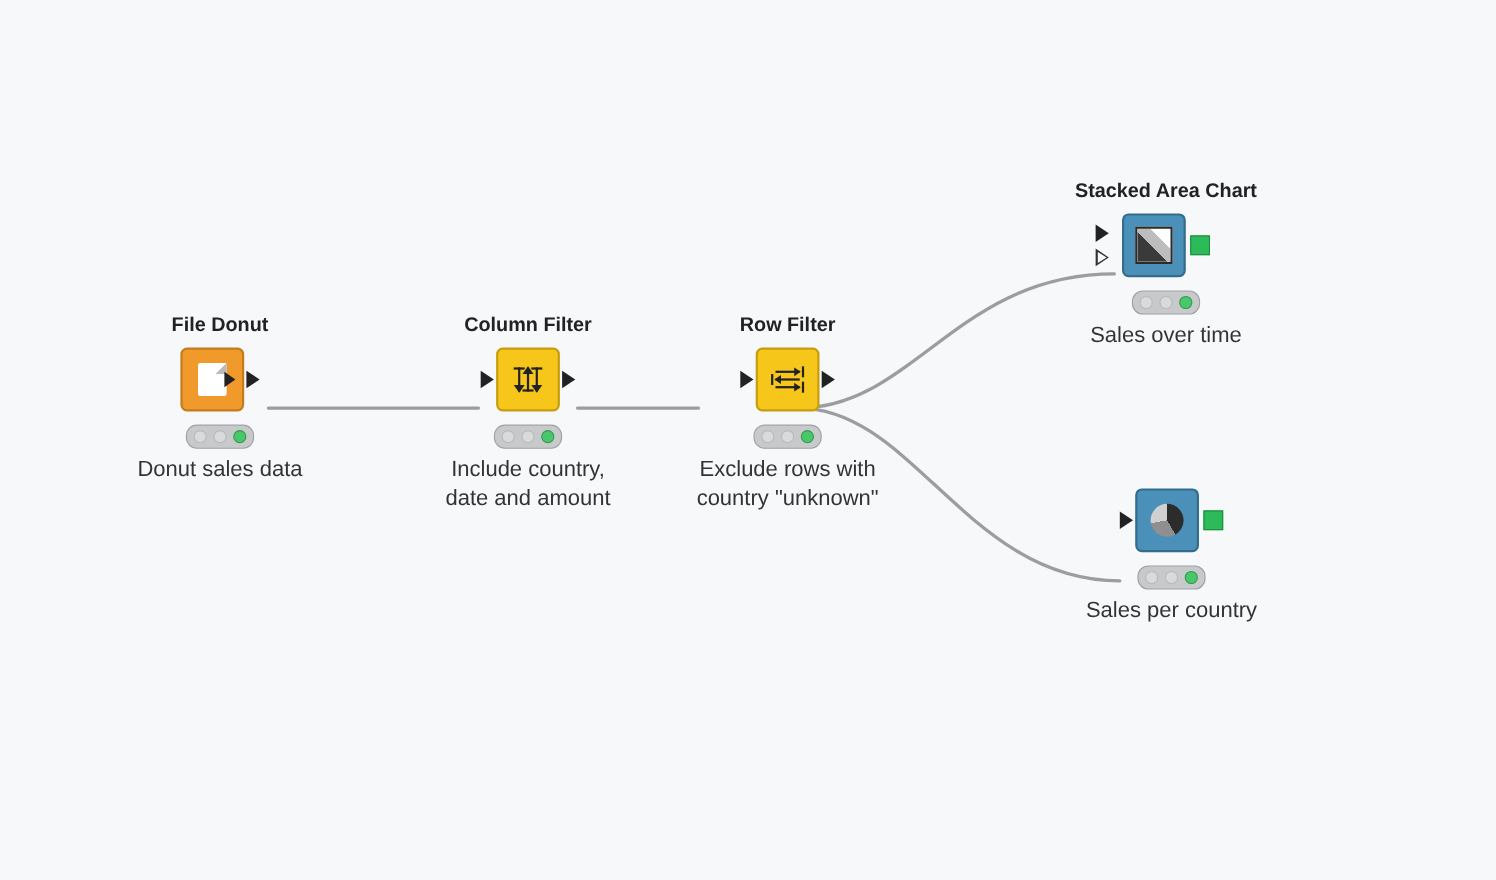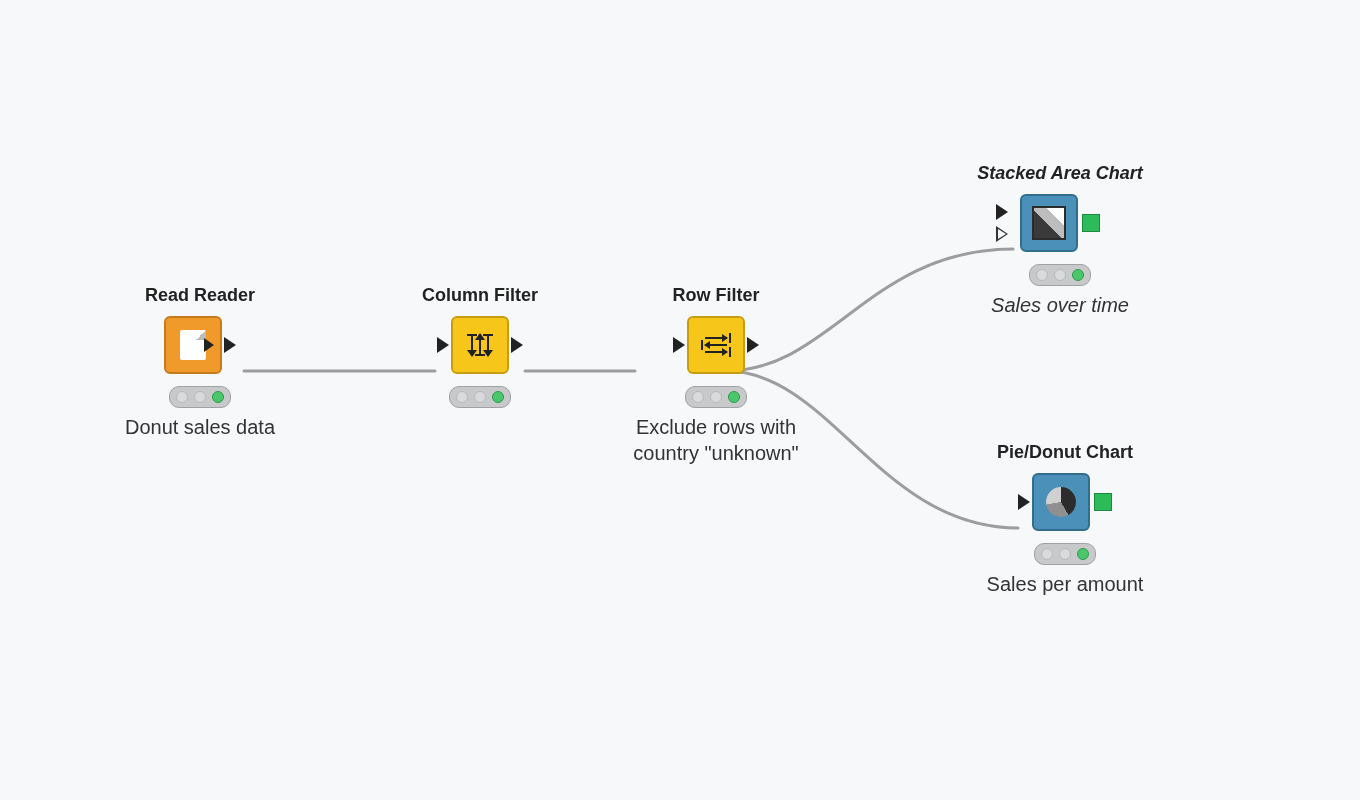--- a/index.html
+++ b/index.html
@@ -19,21 +19,21 @@
   .port-in.hollow::after{content:"";position:absolute;left:-10px;top:-5px;width:0;height:0;border-top:5px solid transparent;border-bottom:5px solid transparent;border-left:8px solid #f6f8fa;}
   .green-port{width:16px;height:16px;background:#2dbb5a;margin-left:4px;border:1px solid #1e8a40;}
   .status{margin:10px auto 6px;width:60px;height:20px;border-radius:10px;background:#c7c9cb;border:1px solid #9fa2a5;display:flex;align-items:center;justify-content:space-evenly;}
   .light{width:12px;height:12px;border-radius:50%;background:#d8dadc;border:1px solid #b7b9bb;box-sizing:border-box;}
   .light.green{background:#4ac76a;border-color:#2f9b4d;}
   .desc{font-size:20px;color:#333;line-height:1.3;max-width:180px;margin:0 auto;}
   
   #n-file{left:110px;top:285px;}
   #n-col{left:390px;top:285px;}
   #n-row{left:626px;top:285px;}
-  #n-area{left:950px;top:163px;width:220px;font-style:italic;}
+  #n-area{left:950px;top:163px;width:220px;}
   #n-pie{left:960px;top:442px;width:210px;}
   
   .multi-in{position:absolute;display:flex;flex-direction:column;gap:6px;left:-20px;top:50%;transform:translateY(-50%);}
   
   .icon-file{width:26px;height:30px;background:#fff;border-radius:2px;position:relative;}
   .icon-file::after{content:"";position:absolute;right:-8px;top:8px;width:0;height:0;border-top:7px solid transparent;border-bottom:7px solid transparent;border-left:10px solid #222;}
   .icon-file::before{content:"";position:absolute;right:0;top:0;width:10px;height:10px;background:linear-gradient(135deg,#fff 50%,#bbb 50%);}
   .icon-col{display:flex;gap:6px;}
   .icon-col .arr{width:2px;height:22px;background:#222;position:relative;}
   .icon-col .arr.up::before,.icon-col .arr.down::before{content:"";position:absolute;left:-4px;width:0;height:0;border-left:5px solid transparent;border-right:5px solid transparent;}
@@ -61,21 +61,21 @@
 <svg class="connections">
   <g stroke="#9b9da0" stroke-width="3" fill="none" stroke-linecap="round">
     <line x1="244" y1="371" x2="435" y2="371"></line>
     <line x1="525" y1="371" x2="635" y2="371"></line>
     <path d="M 726 371 C 830 371, 870 249, 1013 249"></path>
     <path d="M 726 371 C 830 371, 880 528, 1018 528"></path>
   </g>
 </svg>
 
 <div class="node" id="n-file">
-  <div class="title">Read Reader</div>
+  <div class="title">File Donut</div>
   <div class="row">
     <div class="box orange">
       <div class="icon-file"></div>
     </div>
     <div class="port-out"></div>
   </div>
   <div class="status">
     <div class="light"></div>
     <div class="light"></div>
     <div class="light green"></div>
@@ -100,20 +100,21 @@
             </div>
       </div>
     </div>
     <div class="port-out"></div>
   </div>
   <div class="status">
     <div class="light"></div>
     <div class="light"></div>
     <div class="light green"></div>
   </div>
+  <div class="desc">Include country, date and amount</div>
 </div>
 
 <div class="node" id="n-row">
   <div class="title">Row Filter</div>
   <div class="row">
     <div class="port-in"></div>
     <div class="box yellow">
       <div class="icon-row">
         <div class="ln r">
               <span class="stop"></span>
@@ -150,29 +151,28 @@
   </div>
   <div class="status">
     <div class="light"></div>
     <div class="light"></div>
     <div class="light green"></div>
   </div>
   <div class="desc">Sales over time</div>
 </div>
 
 <div class="node" id="n-pie">
-  <div class="title">Pie/Donut Chart</div>
   <div class="row">
     <div class="port-in"></div>
     <div class="box blue">
       <div class="icon-pie"></div>
     </div>
     <div class="green-port"></div>
   </div>
   <div class="status">
     <div class="light"></div>
     <div class="light"></div>
     <div class="light green"></div>
   </div>
-  <div class="desc">Sales per amount</div>
+  <div class="desc">Sales per country</div>
 </div>
 
 </div>
 
 </body></html>

